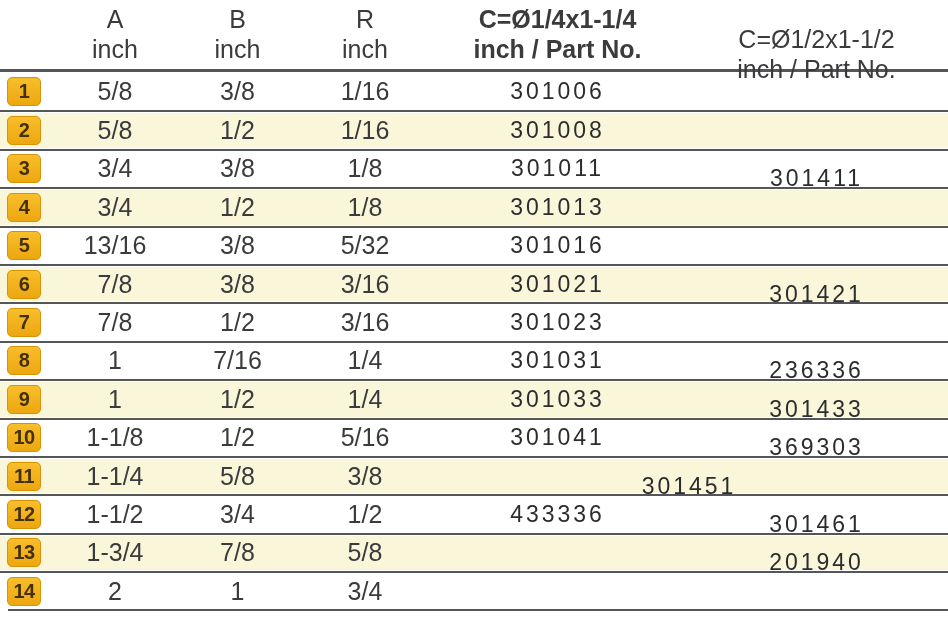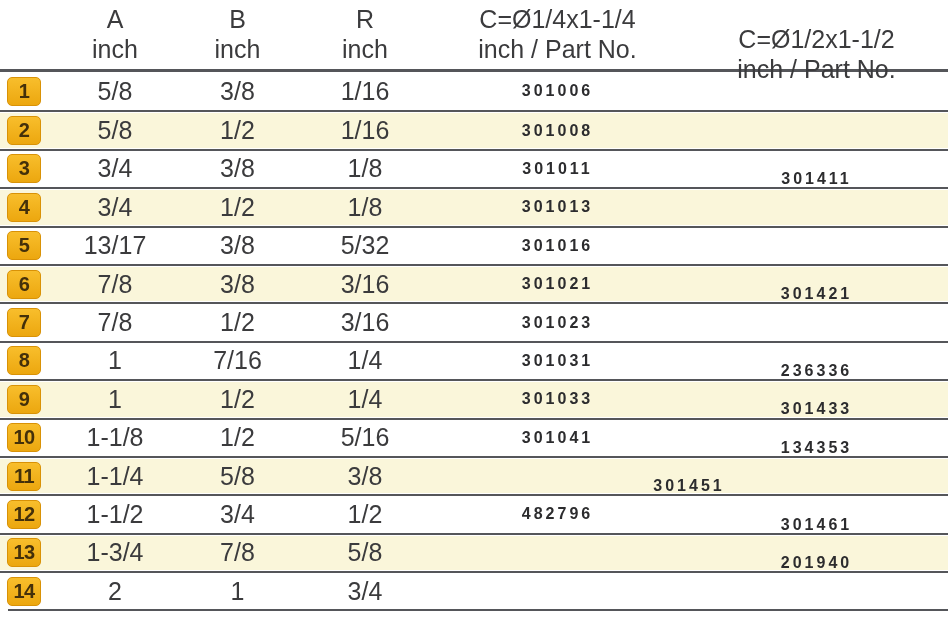--- a/index.html
+++ b/index.html
@@ -12,21 +12,21 @@
     height: 619px;
     background: #ffffff;
     overflow: hidden;
   }
 
   
   .c0 { width: 55px;  flex: none; }
   .c1 { width: 120px; flex: none; }
   .c2 { width: 125px; flex: none; }
   .c3 { width: 130px; flex: none; }
-  .c4 { width: 255px; flex: none; }
+  .c4 { width: 255px; flex: none; font-weight: bold; }
   .c5 { flex: 1; margin-top: 20px; }
 
   .thead {
     display: flex;
     height: 72px;
     border-bottom: 3px solid var(--line, #55565a);
     padding-top: 4px;
   }
   .hcell {
     text-align: center;
@@ -50,22 +50,22 @@
     box-shadow: inset 0 1px 0 #ffffff, inset 0 -1px 0 #ffffff;
   }
 
   .cell {
     font-size: 25px;
     text-align: center;
     color: var(--text, #3b3b3d);
     white-space: nowrap;
   }
   .cell.part {
-    font-weight: 700;
-    font-size: 16px;
+    font-weight: 400;
+    font-size: 23px;
     letter-spacing: 3px;
     color: var(--part_text, #2c2c2e);
   }
 
   .numcell { display: flex; align-items: center; }
   .badge {
     display: inline-flex;
     align-items: center;
     justify-content: center;
     width: 34px;
@@ -157,21 +157,21 @@
       <div class="cell c2">1/2</div>
       <div class="cell c3">1/8</div>
       <div class="cell c4 part">301013</div>
       <div class="cell c5 part"></div>
     </div>
 
     <div class="row">
       <div class="cell c0 numcell">
           <span class="badge">5</span>
         </div>
-      <div class="cell c1">13/17</div>
+      <div class="cell c1">13/16</div>
       <div class="cell c2">3/8</div>
       <div class="cell c3">5/32</div>
       <div class="cell c4 part">301016</div>
       <div class="cell c5 part"></div>
     </div>
 
     <div class="row shaded">
       <div class="cell c0 numcell">
           <span class="badge">6</span>
         </div>
@@ -216,41 +216,41 @@
     </div>
 
     <div class="row">
       <div class="cell c0 numcell">
           <span class="badge">10</span>
         </div>
       <div class="cell c1">1-1/8</div>
       <div class="cell c2">1/2</div>
       <div class="cell c3">5/16</div>
       <div class="cell c4 part">301041</div>
-      <div class="cell c5 part">134353</div>
+      <div class="cell c5 part">369303</div>
     </div>
 
     <div class="row shaded">
       <div class="cell c0 numcell">
           <span class="badge">11</span>
         </div>
       <div class="cell c1">1-1/4</div>
       <div class="cell c2">5/8</div>
       <div class="cell c3">3/8</div>
       <div class="cell c5 part">301451</div>
     </div>
 
     <div class="row">
       <div class="cell c0 numcell">
           <span class="badge">12</span>
         </div>
       <div class="cell c1">1-1/2</div>
       <div class="cell c2">3/4</div>
       <div class="cell c3">1/2</div>
-      <div class="cell c4 part">482796</div>
+      <div class="cell c4 part">433336</div>
       <div class="cell c5 part">301461</div>
     </div>
 
     <div class="row shaded">
       <div class="cell c0 numcell">
           <span class="badge">13</span>
         </div>
       <div class="cell c1">1-3/4</div>
       <div class="cell c2">7/8</div>
       <div class="cell c3">5/8</div>

